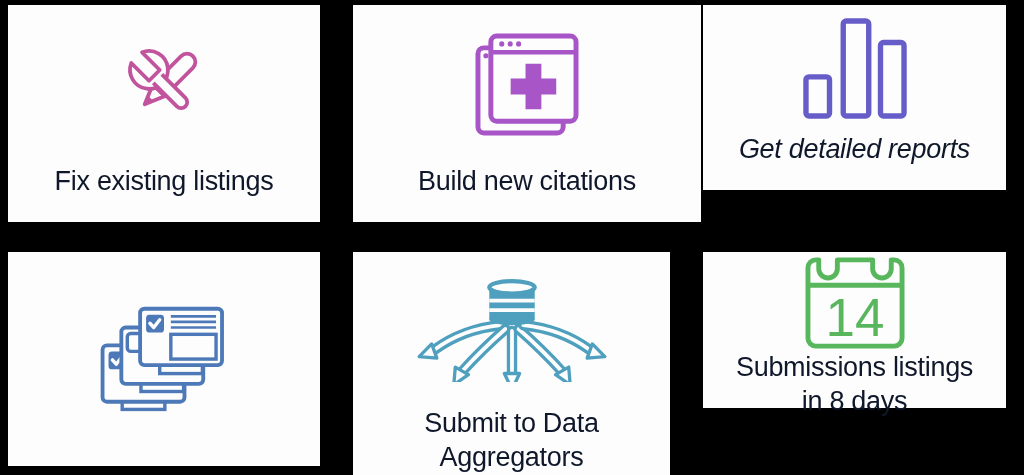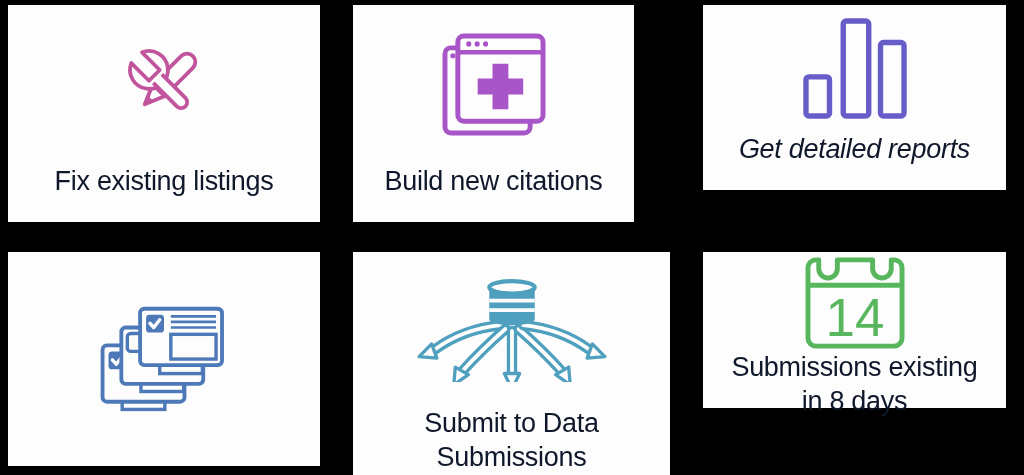--- a/index.html
+++ b/index.html
@@ -6,21 +6,21 @@
   body{
     width:1024px;height:475px;position:relative;
     background:#000;overflow:hidden;
     font-family:"Liberation Sans", sans-serif;
   }
   .card{
     position:absolute;background:#fdfdfd;
     display:flex;flex-direction:column;align-items:center;
   }
   #card-0{left:8px;top:5px;width:312px;height:217px;}
-  #card-1{left:353px;top:5px;width:281px;height:217px;}
+  #card-1{left:353px;top:5px;width:348px;height:217px;}
   #card-2{left:703px;top:5px;width:303px;height:185px;font-style:italic;}
   #card-3{left:8px;top:252px;width:312px;height:214px;}
   #card-4{left:353px;top:252px;width:317px;height:233px;}
   #card-5{left:703px;top:252px;width:303px;height:156px;}
   .icon-wrap{
     flex:1;display:flex;align-items:center;justify-content:center;
     color:var(--icon-color,#888);
   }
   .label{
     font-size:27px;letter-spacing:-0.3px;color:#0f172a;
@@ -145,29 +145,29 @@
 
       <rect x="76" y="12" width="48" height="34" fill="currentColor"></rect>
       <ellipse cx="100" cy="46" rx="24" ry="6" fill="currentColor"></ellipse>
       <line x1="76" y1="26" x2="124" y2="26" stroke="#fdfdfd" stroke-width="4"></line>
       <line x1="76" y1="36" x2="124" y2="36" stroke="#fdfdfd" stroke-width="4"></line>
       <ellipse cx="100" cy="12" rx="24" ry="6.5" fill="#fdfdfd" stroke="currentColor" stroke-width="4.5"></ellipse>
     </svg>
   </div>
   <div class="label">
     <span class="line">Submit to Data</span>
-      <span class="line">Submissions</span>
+      <span class="line">Aggregators</span>
   </div>
 </div>
 
 <div class="card row-bottom" id="card-5" style="--icon-color: #58b65c;">
   <div class="icon-wrap">
     <svg viewBox="0 0 104 100" width="102" height="98" aria-hidden="true">
       <path d="M4,16 A8,8 0 0 1 12,8 L15,8 L15,17 A9.5,9.5 0 0 0 34,17 L34,8 L70,8 L70,17 A9.5,9.5 0 0 0 89,17 L89,8 L92,8 A8,8 0 0 1 100,16 L100,88 A8,8 0 0 1 92,96 L12,96 A8,8 0 0 1 4,88 Z" fill="#fdfdfd" stroke="currentColor" stroke-width="5" stroke-linejoin="round"></path>
       <line x1="4" y1="34" x2="100" y2="34" stroke="currentColor" stroke-width="5"></line>
       <text x="52" y="86" text-anchor="middle" font-family="Liberation Sans, sans-serif" font-size="54" fill="currentColor">14</text>
     </svg>
   </div>
   <div class="label">
-    <span class="line">Submissions existing</span>
+    <span class="line">Submissions listings</span>
       <span class="line">in 8 days</span>
   </div>
 </div>
 
 </body></html>

